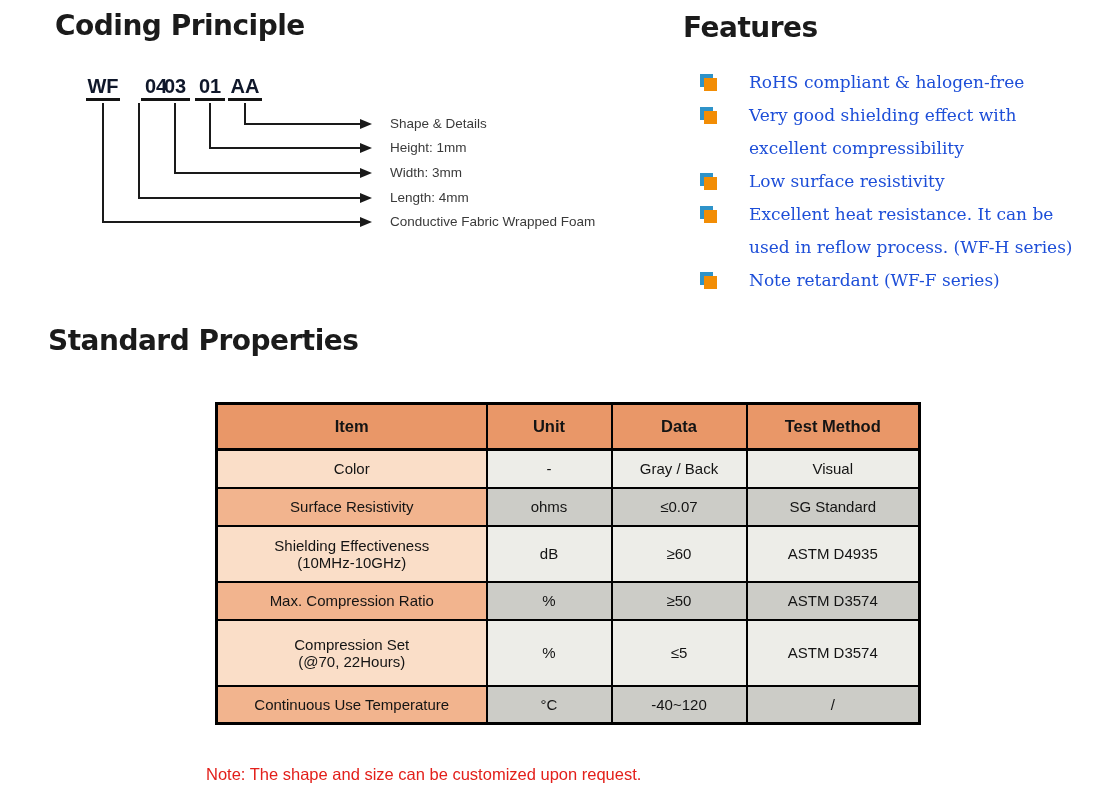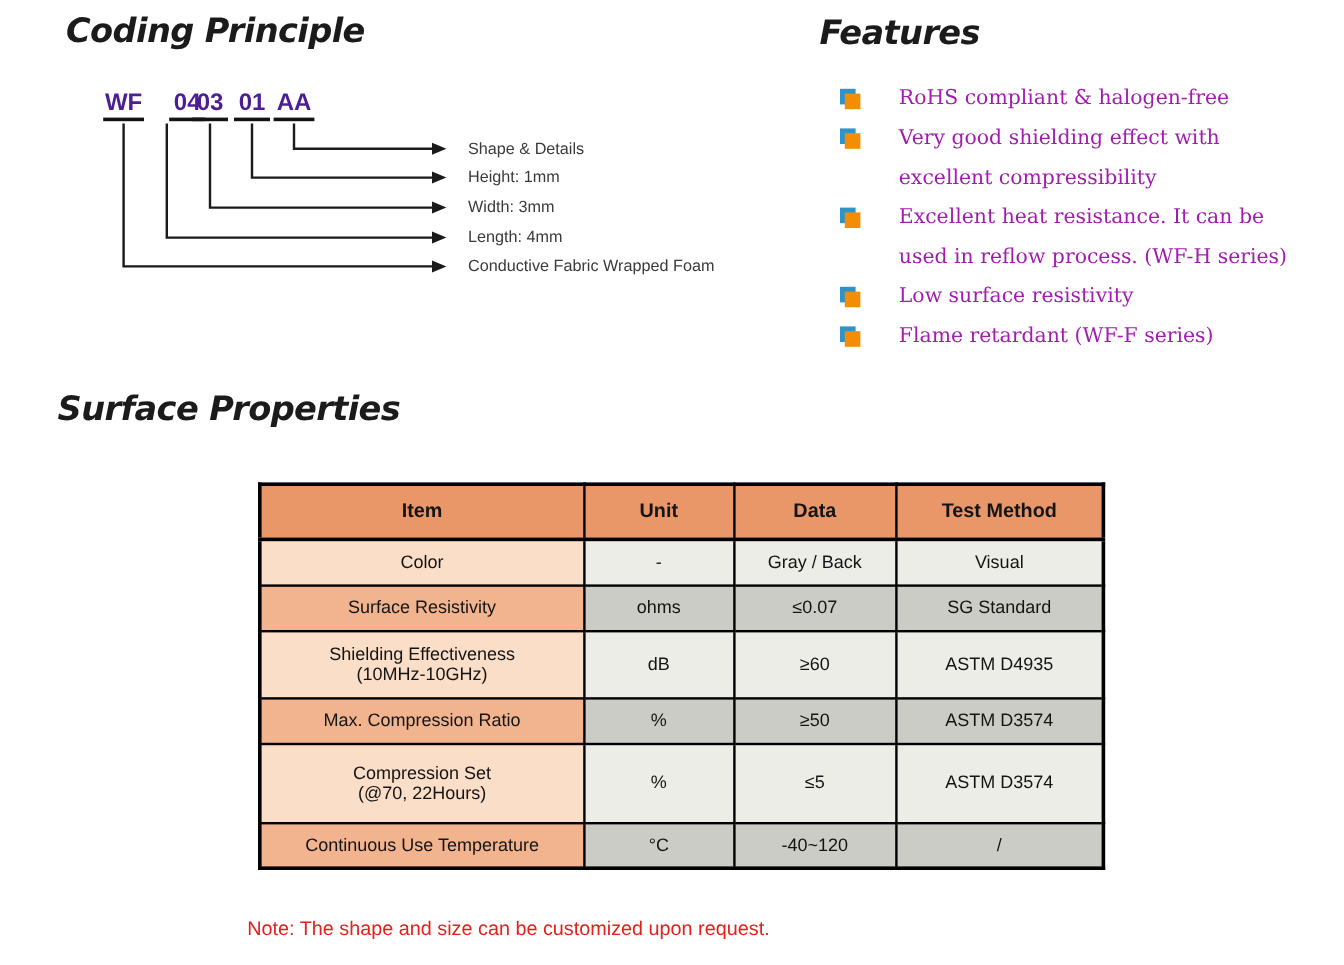--- a/index.html
+++ b/index.html
@@ -5,31 +5,31 @@
   * { margin:0; padding:0; box-sizing:border-box; }
   html,body { background:#ffffff; }
   body {
     width:1120px; height:804px; position:relative; overflow:hidden;
     font-family:"Liberation Sans", sans-serif; color:#1b1b1b;
   }
   .heading {
     position:absolute;
     font-family:"DejaVu Sans", sans-serif;
     font-weight:700; font-size:28px; letter-spacing:-0.5px; color:#1b1b1b;
-    line-height:36px; white-space:nowrap;font-style:italic;
+    line-height:36px; white-space:nowrap;
   }
   #coding-title { left:55px; top:8px; }
   #features-title { left:683px; top:10px; }
   #properties-title { left:48px; top:323px; }
 
   
   .code-seg {
     position:absolute; top:74px; height:27px;
     font-family:"Liberation Sans", sans-serif; font-weight:700; font-size:20px;
-    line-height:24px; text-align:center; color:#4c1d95;
+    line-height:24px; text-align:center; color:#0f172a;
     border-bottom:3px solid #141414; white-space:nowrap;
   }
   #seg-0 { left:86px;  width:34px; }
   #seg-1 { left:124px; width:30px;margin-left:17px; }
   #seg-2 { left:160px; width:30px; }
   #seg-3 { left:195px; width:30px; }
   #seg-4 { left:228px; width:34px; }
   #coding-tree { position:absolute; left:0; top:0; }
   .branch-label {
     position:absolute; left:390px; font-size:13.5px; line-height:18px;
@@ -38,21 +38,21 @@
   #blabel-0 { top:115px; }
   #blabel-1 { top:139px; }
   #blabel-2 { top:164px; }
   #blabel-3 { top:189px; }
   #blabel-4 { top:213px; }
 
   
   #features-list { position:absolute; left:700px; top:66px; width:420px; }
   .feature {
     display:flex; align-items:flex-start;
-    font-family:"DejaVu Serif", serif; font-size:17px; line-height:33px; color:#a21caf;
+    font-family:"DejaVu Serif", serif; font-size:17px; line-height:33px; color:#1d4ed8;
   }
   .feature-text { white-space:pre-line; }
   .bullet { flex:0 0 17px; width:17px; height:17px; position:relative; margin-top:8px; margin-right:32px; }
   .bullet .sq-blue   { position:absolute; left:0; top:0; width:13px; height:13px; background:var(--bullet-blue,#2E93C9); }
   .bullet .sq-orange { position:absolute; left:4px; top:4px; width:13px; height:13px; background:var(--bullet-orange,#F28D05); }
 
   
   #props-table {
     position:absolute; left:215px; top:402px;
     border-collapse:collapse; border:3px solid #000;
@@ -134,40 +134,40 @@
           <span class="sq-orange"></span>
         </span>
       <span class="feature-text">Very good shielding effect with
 excellent compressibility</span>
     </div>
     <div class="feature">
       <span class="bullet">
           <span class="sq-blue"></span>
           <span class="sq-orange"></span>
         </span>
+      <span class="feature-text">Low surface resistivity</span>
+    </div>
+    <div class="feature">
+      <span class="bullet">
+          <span class="sq-blue"></span>
+          <span class="sq-orange"></span>
+        </span>
       <span class="feature-text">Excellent heat resistance. It can be
 used in reflow process. (WF-H series)</span>
     </div>
     <div class="feature">
       <span class="bullet">
           <span class="sq-blue"></span>
           <span class="sq-orange"></span>
         </span>
-      <span class="feature-text">Low surface resistivity</span>
-    </div>
-    <div class="feature">
-      <span class="bullet">
-          <span class="sq-blue"></span>
-          <span class="sq-orange"></span>
-        </span>
-      <span class="feature-text">Flame retardant (WF-F series)</span>
+      <span class="feature-text">Note retardant (WF-F series)</span>
     </div>
   </div>
 
-  <h1 id="properties-title" class="heading">Surface Properties</h1>
+  <h1 id="properties-title" class="heading">Standard Properties</h1>
 
   <table id="props-table">
     <colgroup>
         <col style="width:270px">
         <col style="width:125px">
         <col style="width:135px">
         <col style="width:173px">
       </colgroup>
     <thead>
       <tr>

